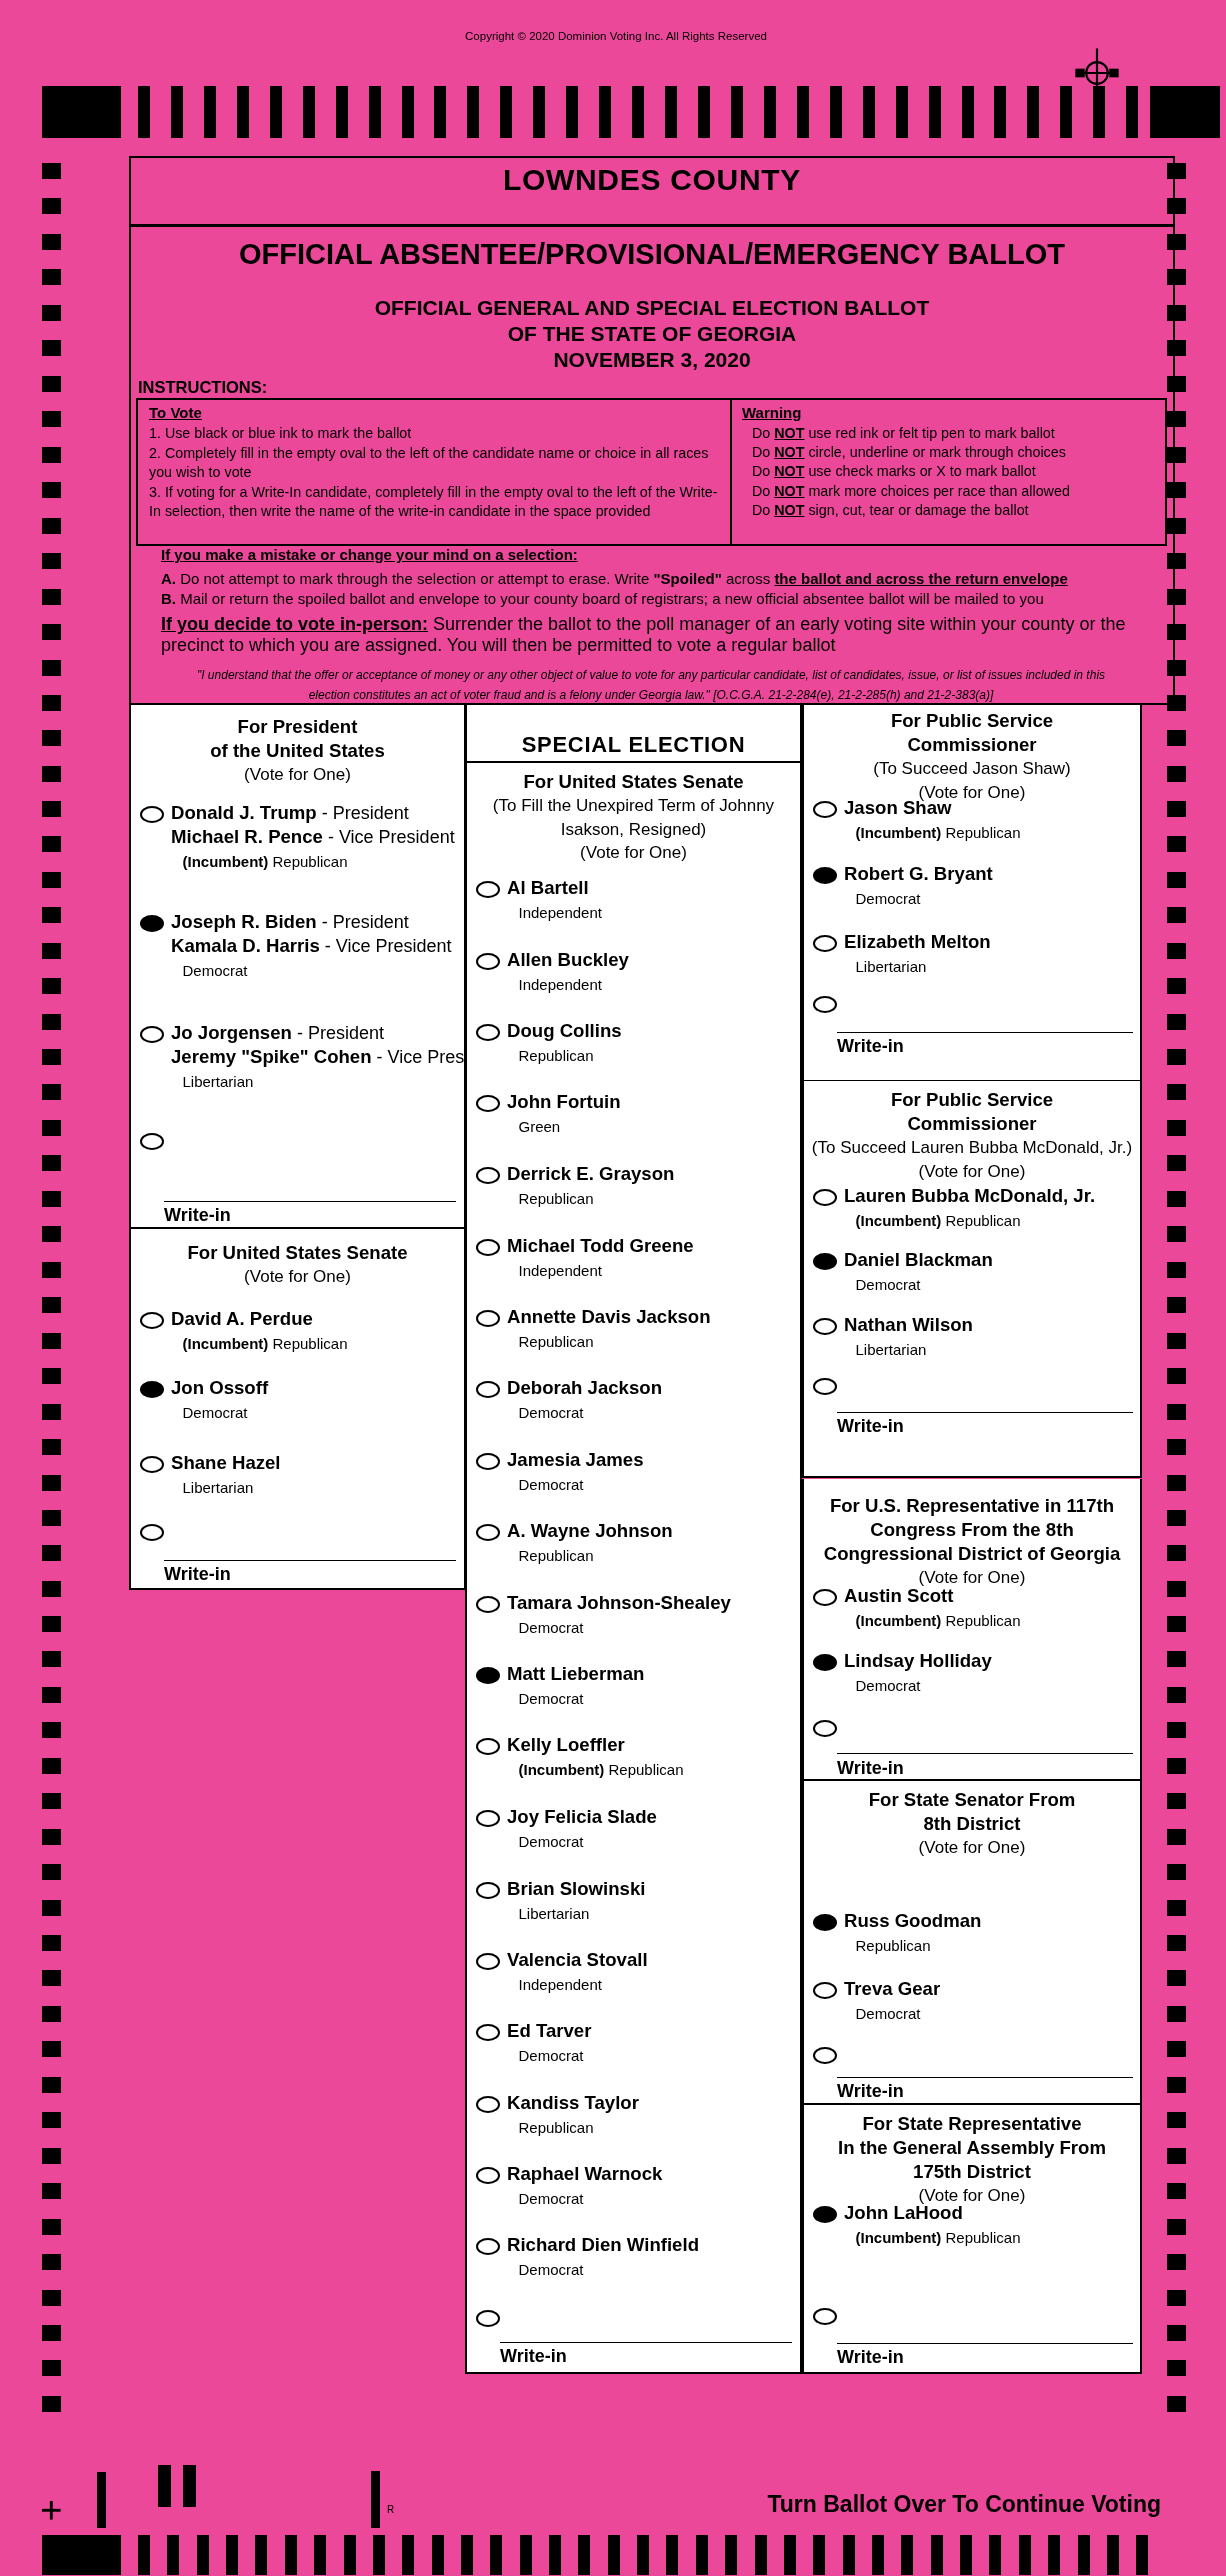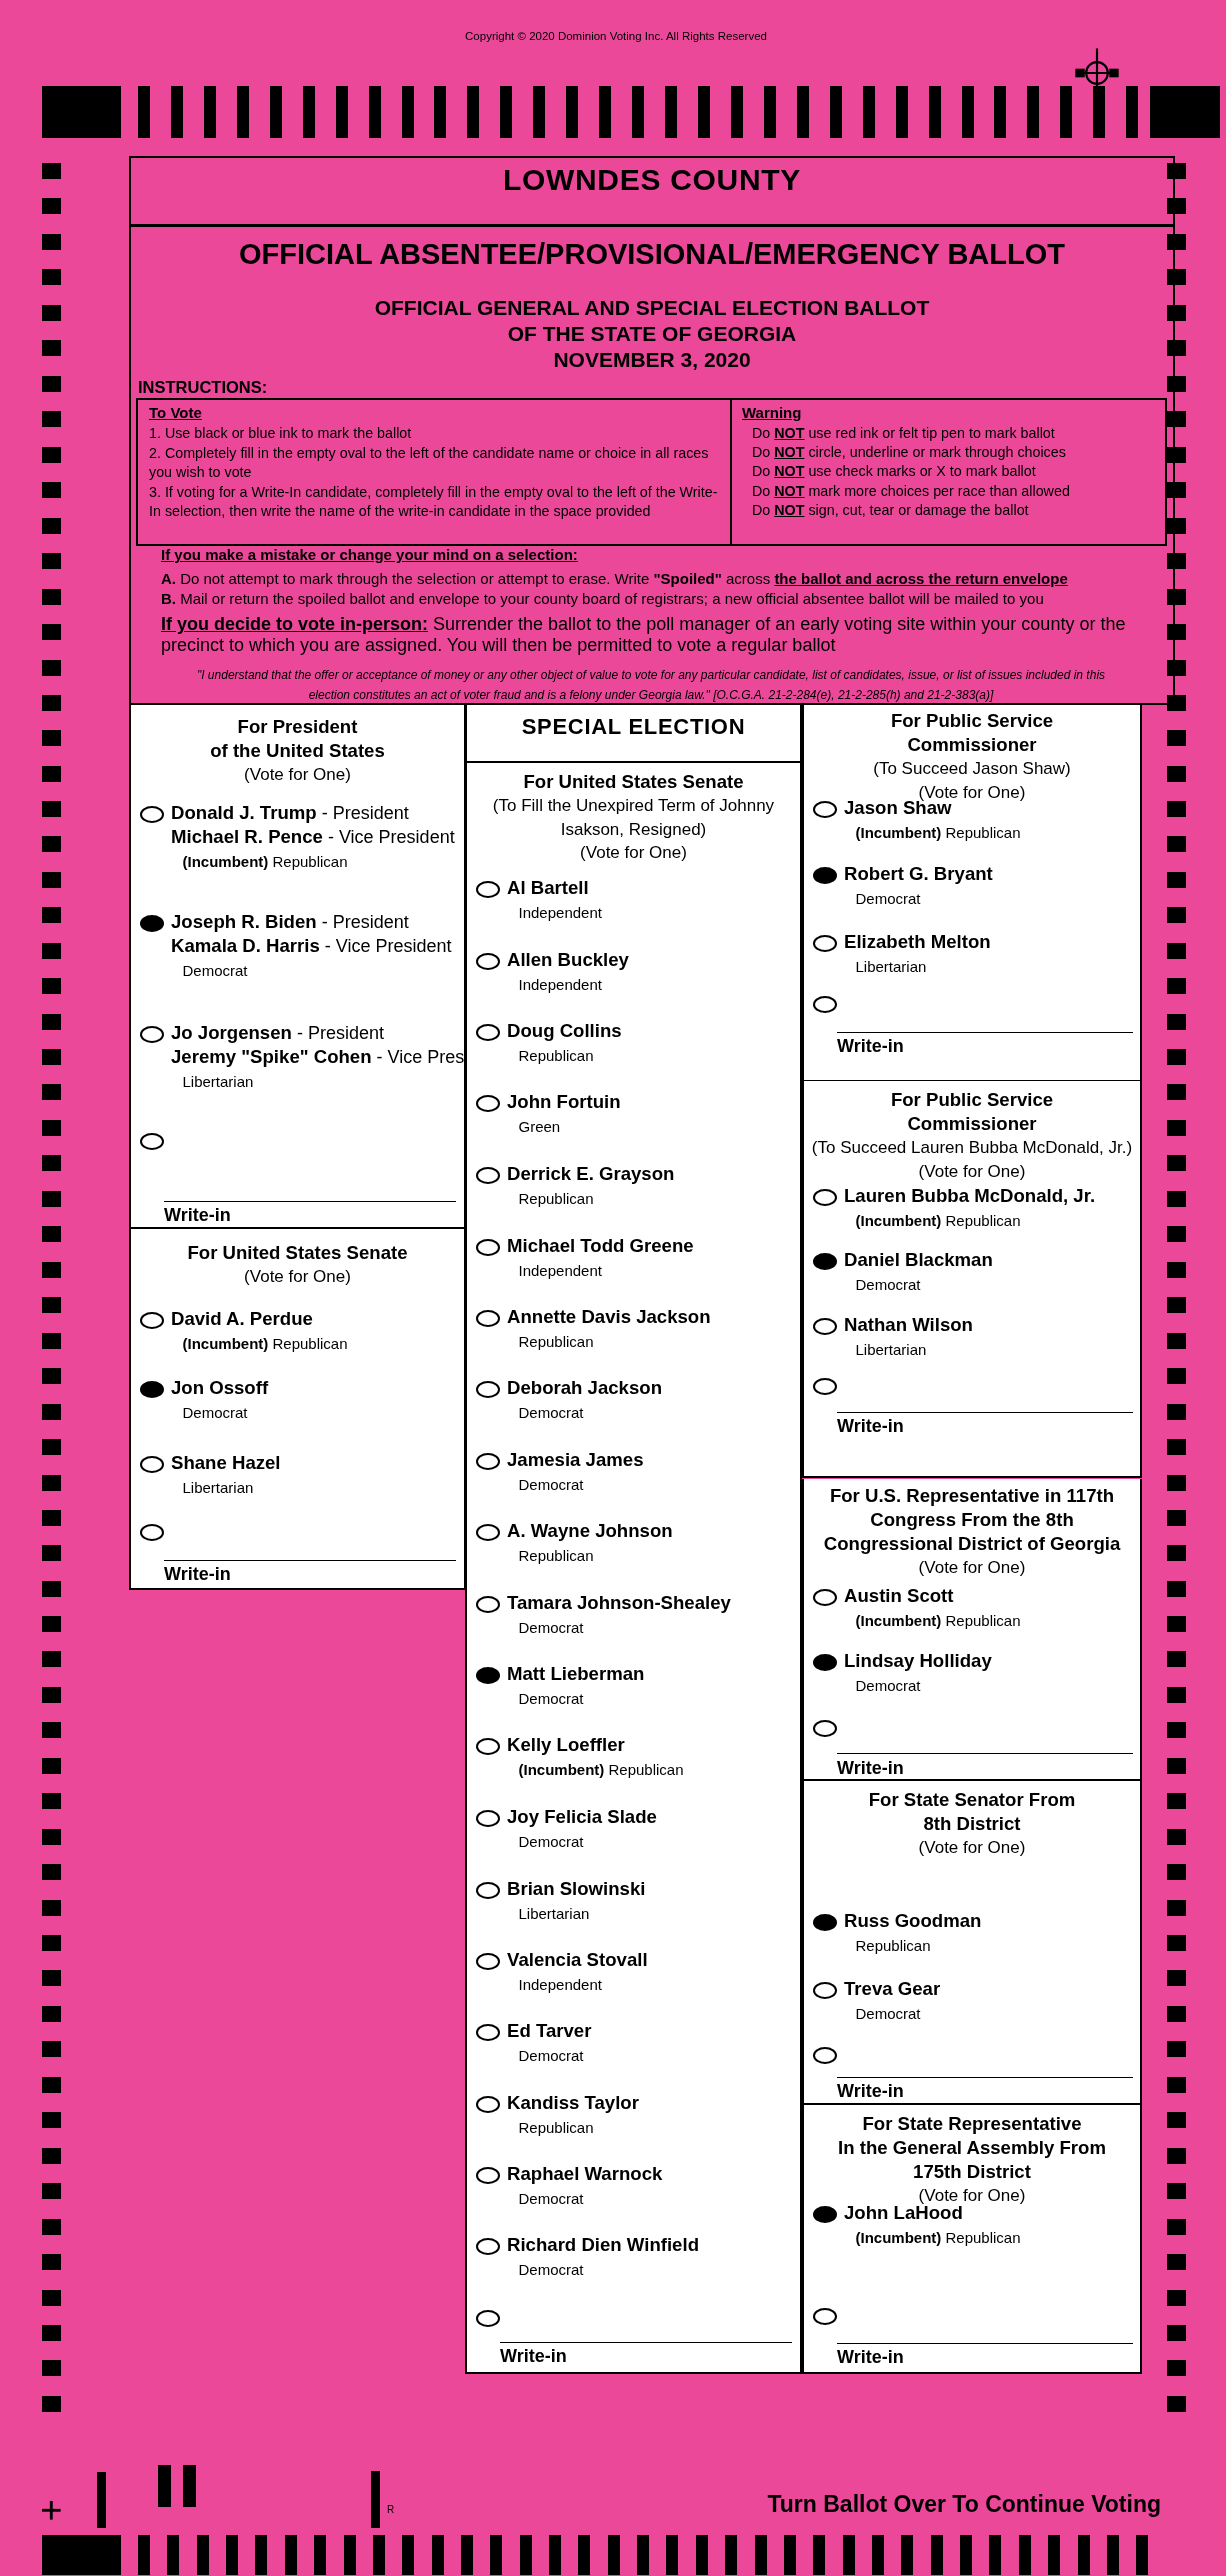--- a/index.html
+++ b/index.html
@@ -294,21 +294,21 @@
   <div id="mistake-lines" class="abs" style="left:161px;top:569px;width:1003px;">
       <div class="seg-line"><span class="b ">A.</span><span> Do not attempt to mark through the selection or attempt to erase.  Write </span><span class="b ">"Spoiled"</span><span> across </span><span class="b u">the ballot and across the return envelope</span></div>
       <div class="seg-line"><span class="b ">B.</span><span> Mail or return the spoiled ballot and envelope to your county board of registrars; a new official absentee ballot will be mailed to you</span></div>
     </div>
   <div id="in-person" class="abs" style="left:161px;top:614px;width:999px;font-size:18px;line-height:21px;"><span class="b u">If you decide to vote in-person:</span><span>  Surrender the ballot to the poll manager of an early voting site within your county or the precinct to which you are assigned.  You will then be permitted to vote a regular ballot</span></div>
 
   <div class="abs ctr oath" style="left:132px;top:665px;width:1038px;">"I understand that the offer or acceptance of money or any other object of value to vote for any particular candidate, list of candidates, issue, or list of issues included in this</div>
   <div class="abs ctr oath" style="left:132px;top:685px;width:1038px;">election constitutes an act of voter fraud and is a felony under Georgia law." [O.C.G.A. 21-2-284(e), 21-2-285(h) and 21-2-383(a)]</div>
 
   <div class="sec ctr" style="left:465px;top:705px;width:337px;height:58px;">
-    <div class="special" style="padding-top:9px;">SPECIAL ELECTION</div>
+    <div class="special" style="padding-top:27px;">SPECIAL ELECTION</div>
   </div>
 
   <div id="races">
       <div class="sec" style="left: 129px; top: 705px; width: 337px; height: 524px;">
         <div class="ctr" style="padding-top: 10px;">
           <div class="rh-b">For President</div>
           <div class="rh-b">of the United States</div>
           <div class="rh-r">(Vote for One)</div>
         </div>
         <div class="oval" style="left: 8.6px; top: 101px;"></div>
@@ -514,21 +514,21 @@
         <div class="oval" style="left: 8.6px; top: 237px;"></div>
         <div class="cand-text" style="left: 40px; top: 232px;">
           <div class="crow"><span class="nm">Nathan Wilson</span></div>
           <div class="cparty"><span>Libertarian</span></div>
         </div>
         <div class="oval" style="left: 8.6px; top: 297px;"></div>
         <div class="wiline" style="left: 33px; top: 331px; width: 296px;"></div>
         <div class="wilabel" style="left: 33px; top: 335px;">Write-in</div>
       </div>
       <div class="sec" style="left: 802px; top: 1479px; width: 340px; height: 302px;">
-        <div class="ctr" style="padding-top: 5px;">
+        <div class="ctr" style="padding-top: 15px;">
           <div class="rh-b">For U.S. Representative in 117th</div>
           <div class="rh-b">Congress From the 8th</div>
           <div class="rh-b">Congressional District of Georgia</div>
           <div class="rh-r">(Vote for One)</div>
         </div>
         <div class="oval" style="left: 8.6px; top: 110px;"></div>
         <div class="cand-text" style="left: 40px; top: 105px;">
           <div class="crow"><span class="nm">Austin Scott</span></div>
           <div class="cparty"><span class="b">(Incumbent)</span><span> Republican</span></div>
         </div>

